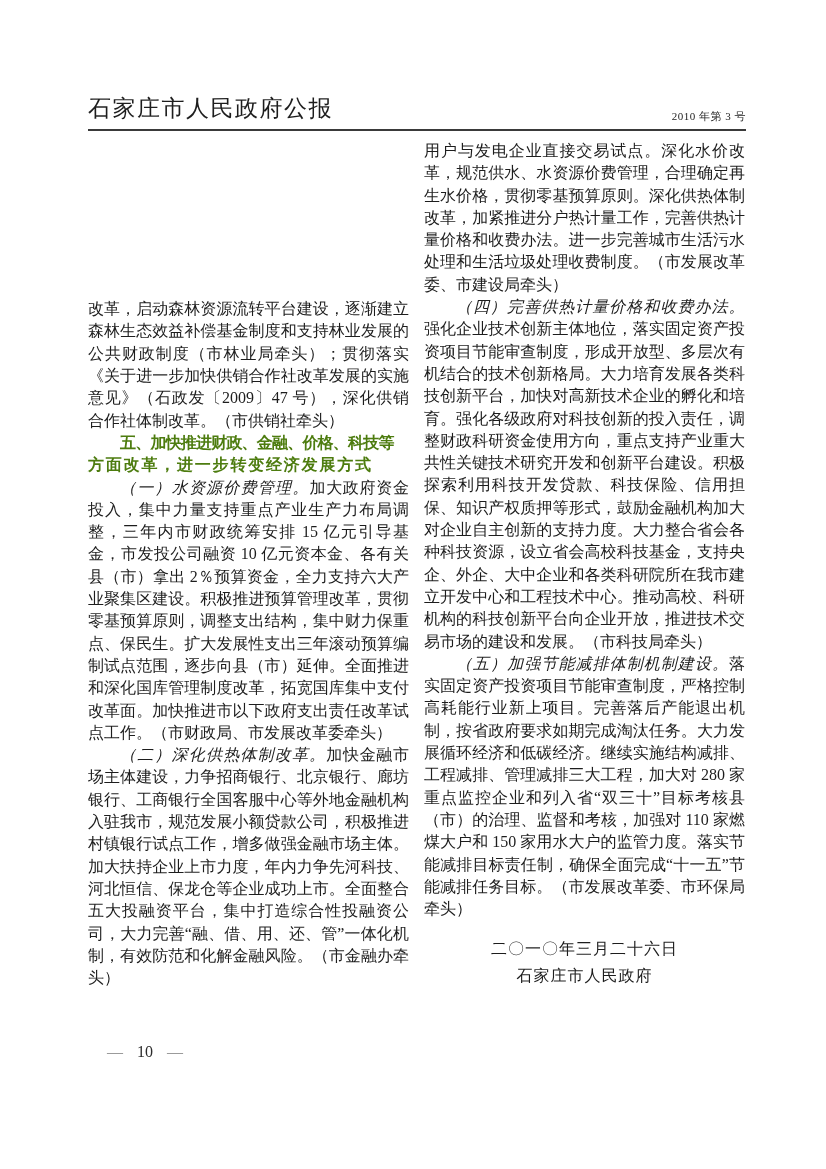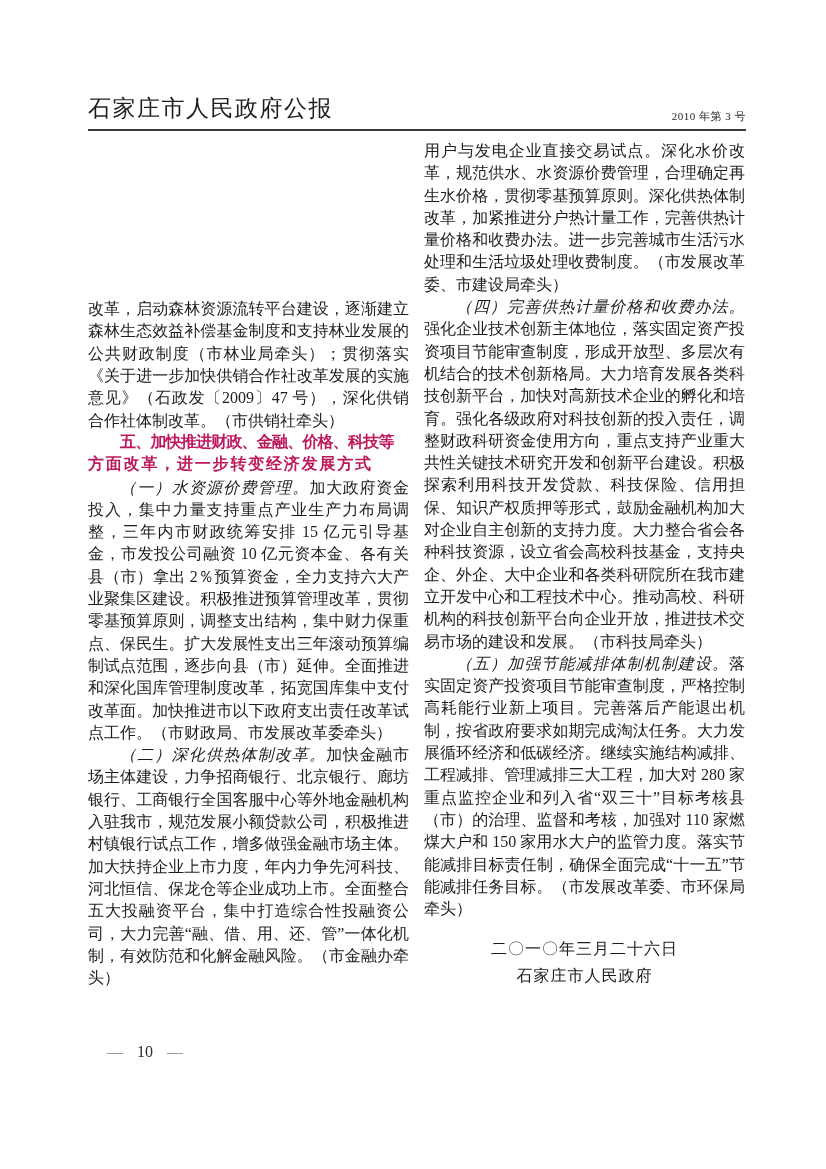--- a/index.html
+++ b/index.html
@@ -44,23 +44,23 @@
   }
   .col {
     width: 321px;
     font-size: 16px;
     line-height: 22.3px;
     text-align: justify;
   }
   .col p { margin: 0; }
   .para-indent { text-indent: 2em; }
   .section-heading {
-    font-family: Liberation Mono, monospace;
+    font-family: Liberation Sans, sans-serif;
     font-weight: bold;
-    color: #be185d;
+    color: #4d7c0f;
   }
   .heading-l1 {
     display: block;
     text-indent: 2em;
     letter-spacing: -0.8px;
   }
   .heading-l2 {
     display: block;
     letter-spacing: 1.8px;
   }

